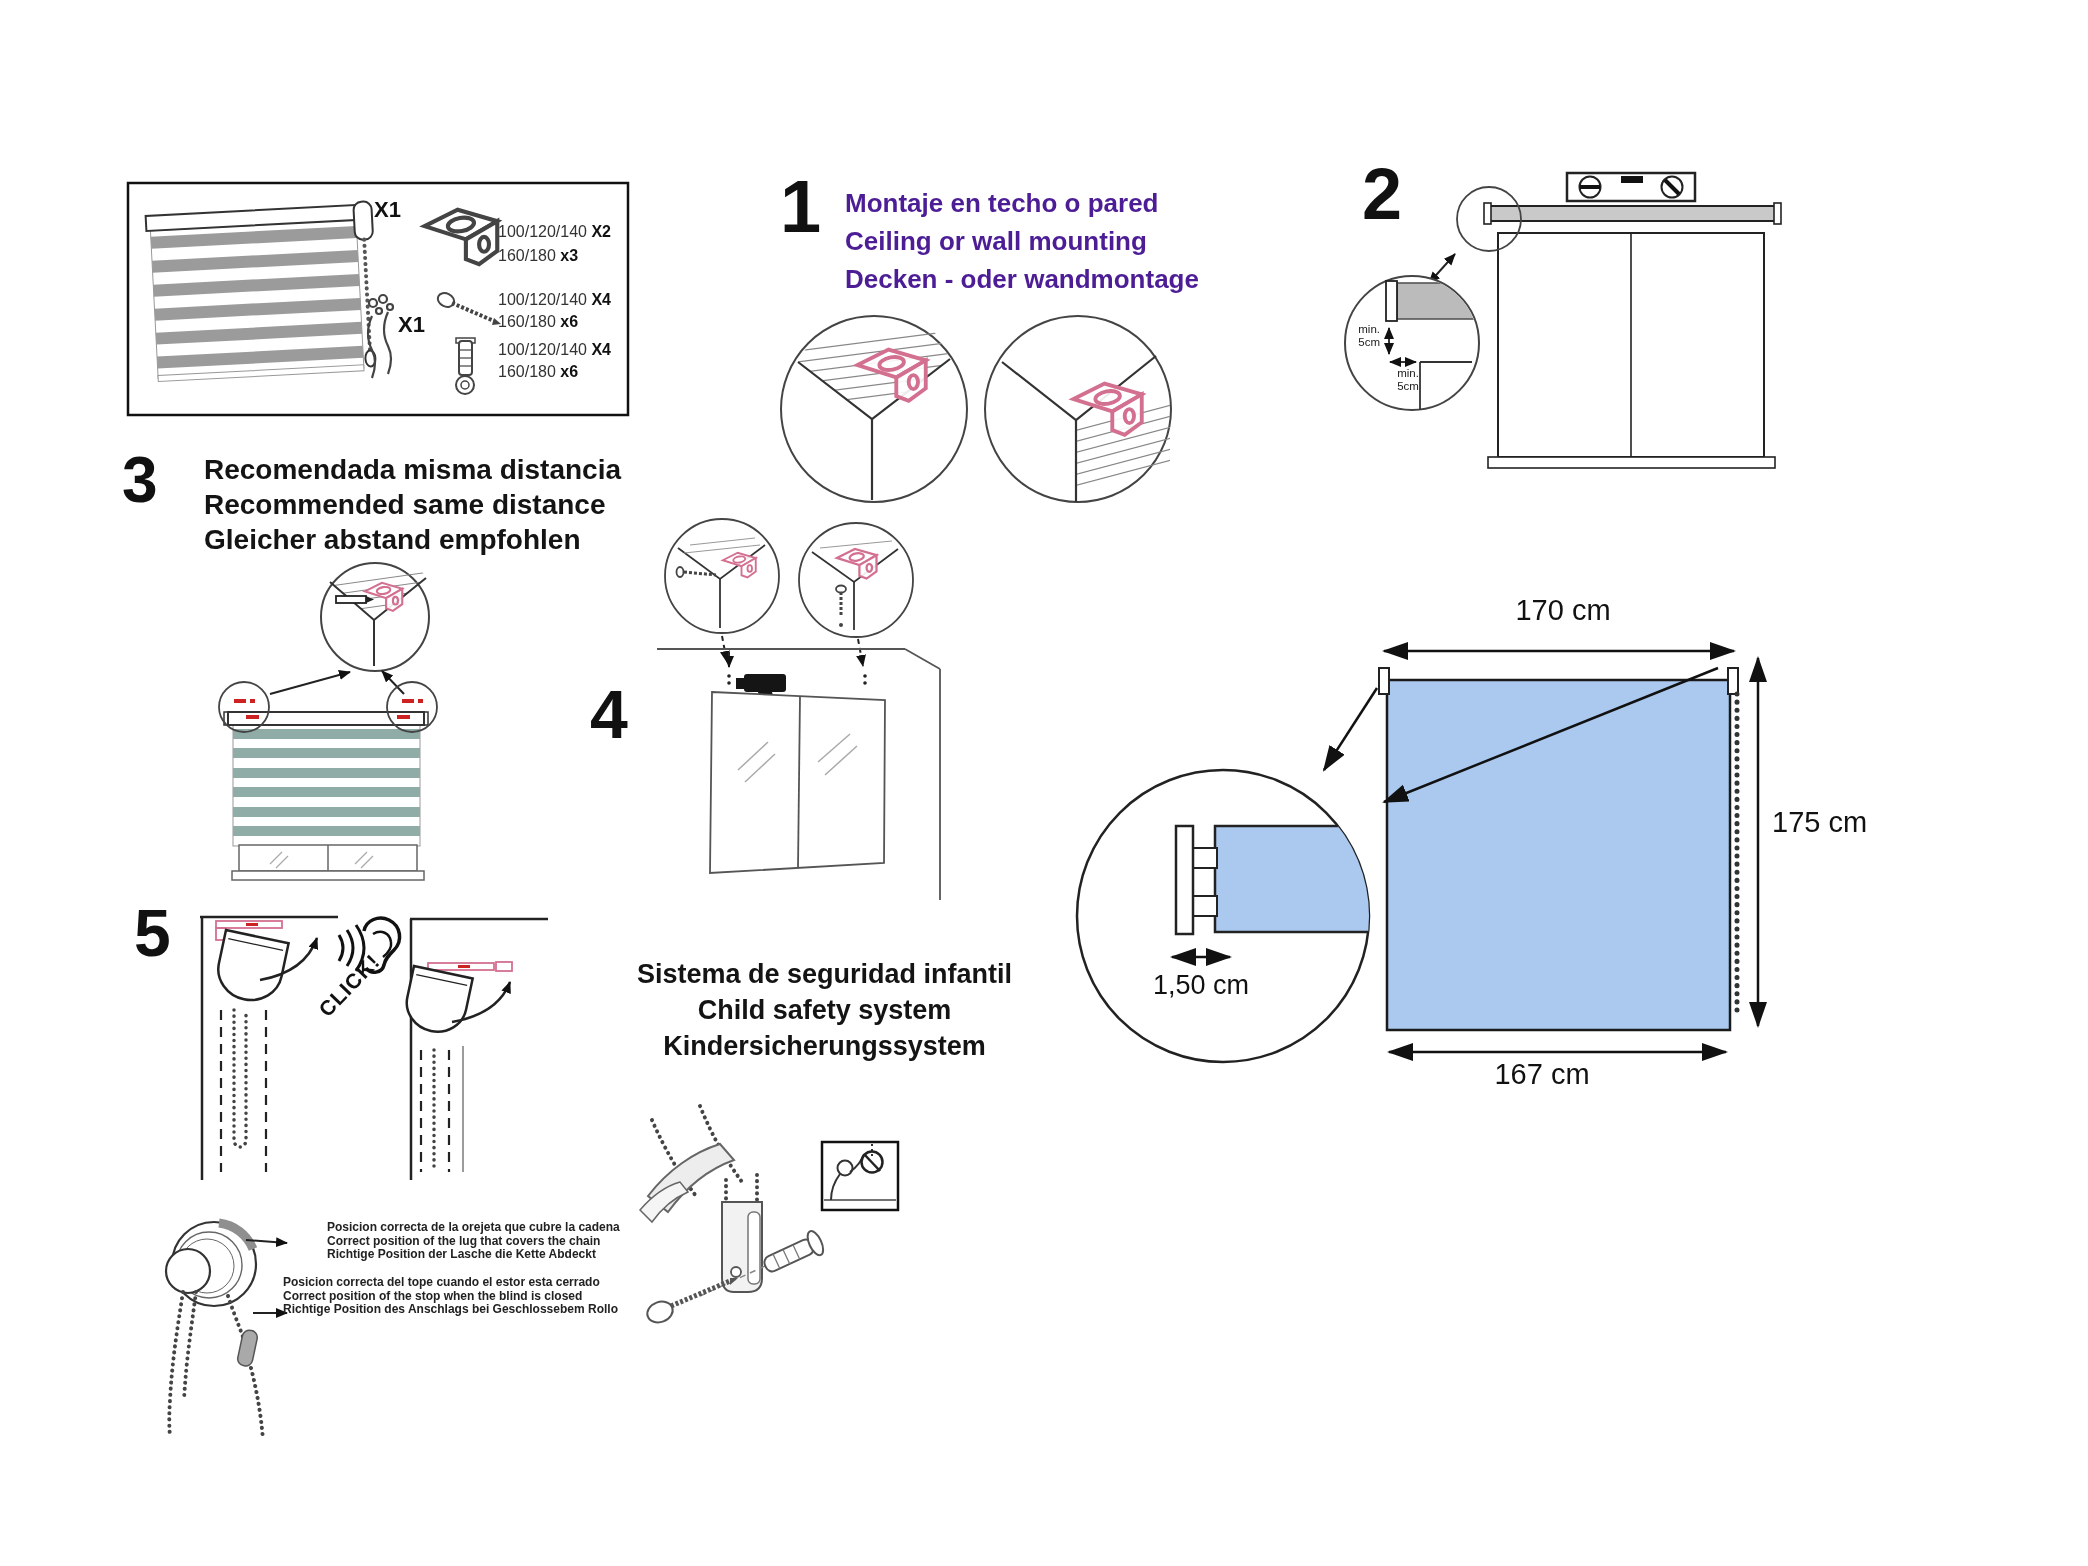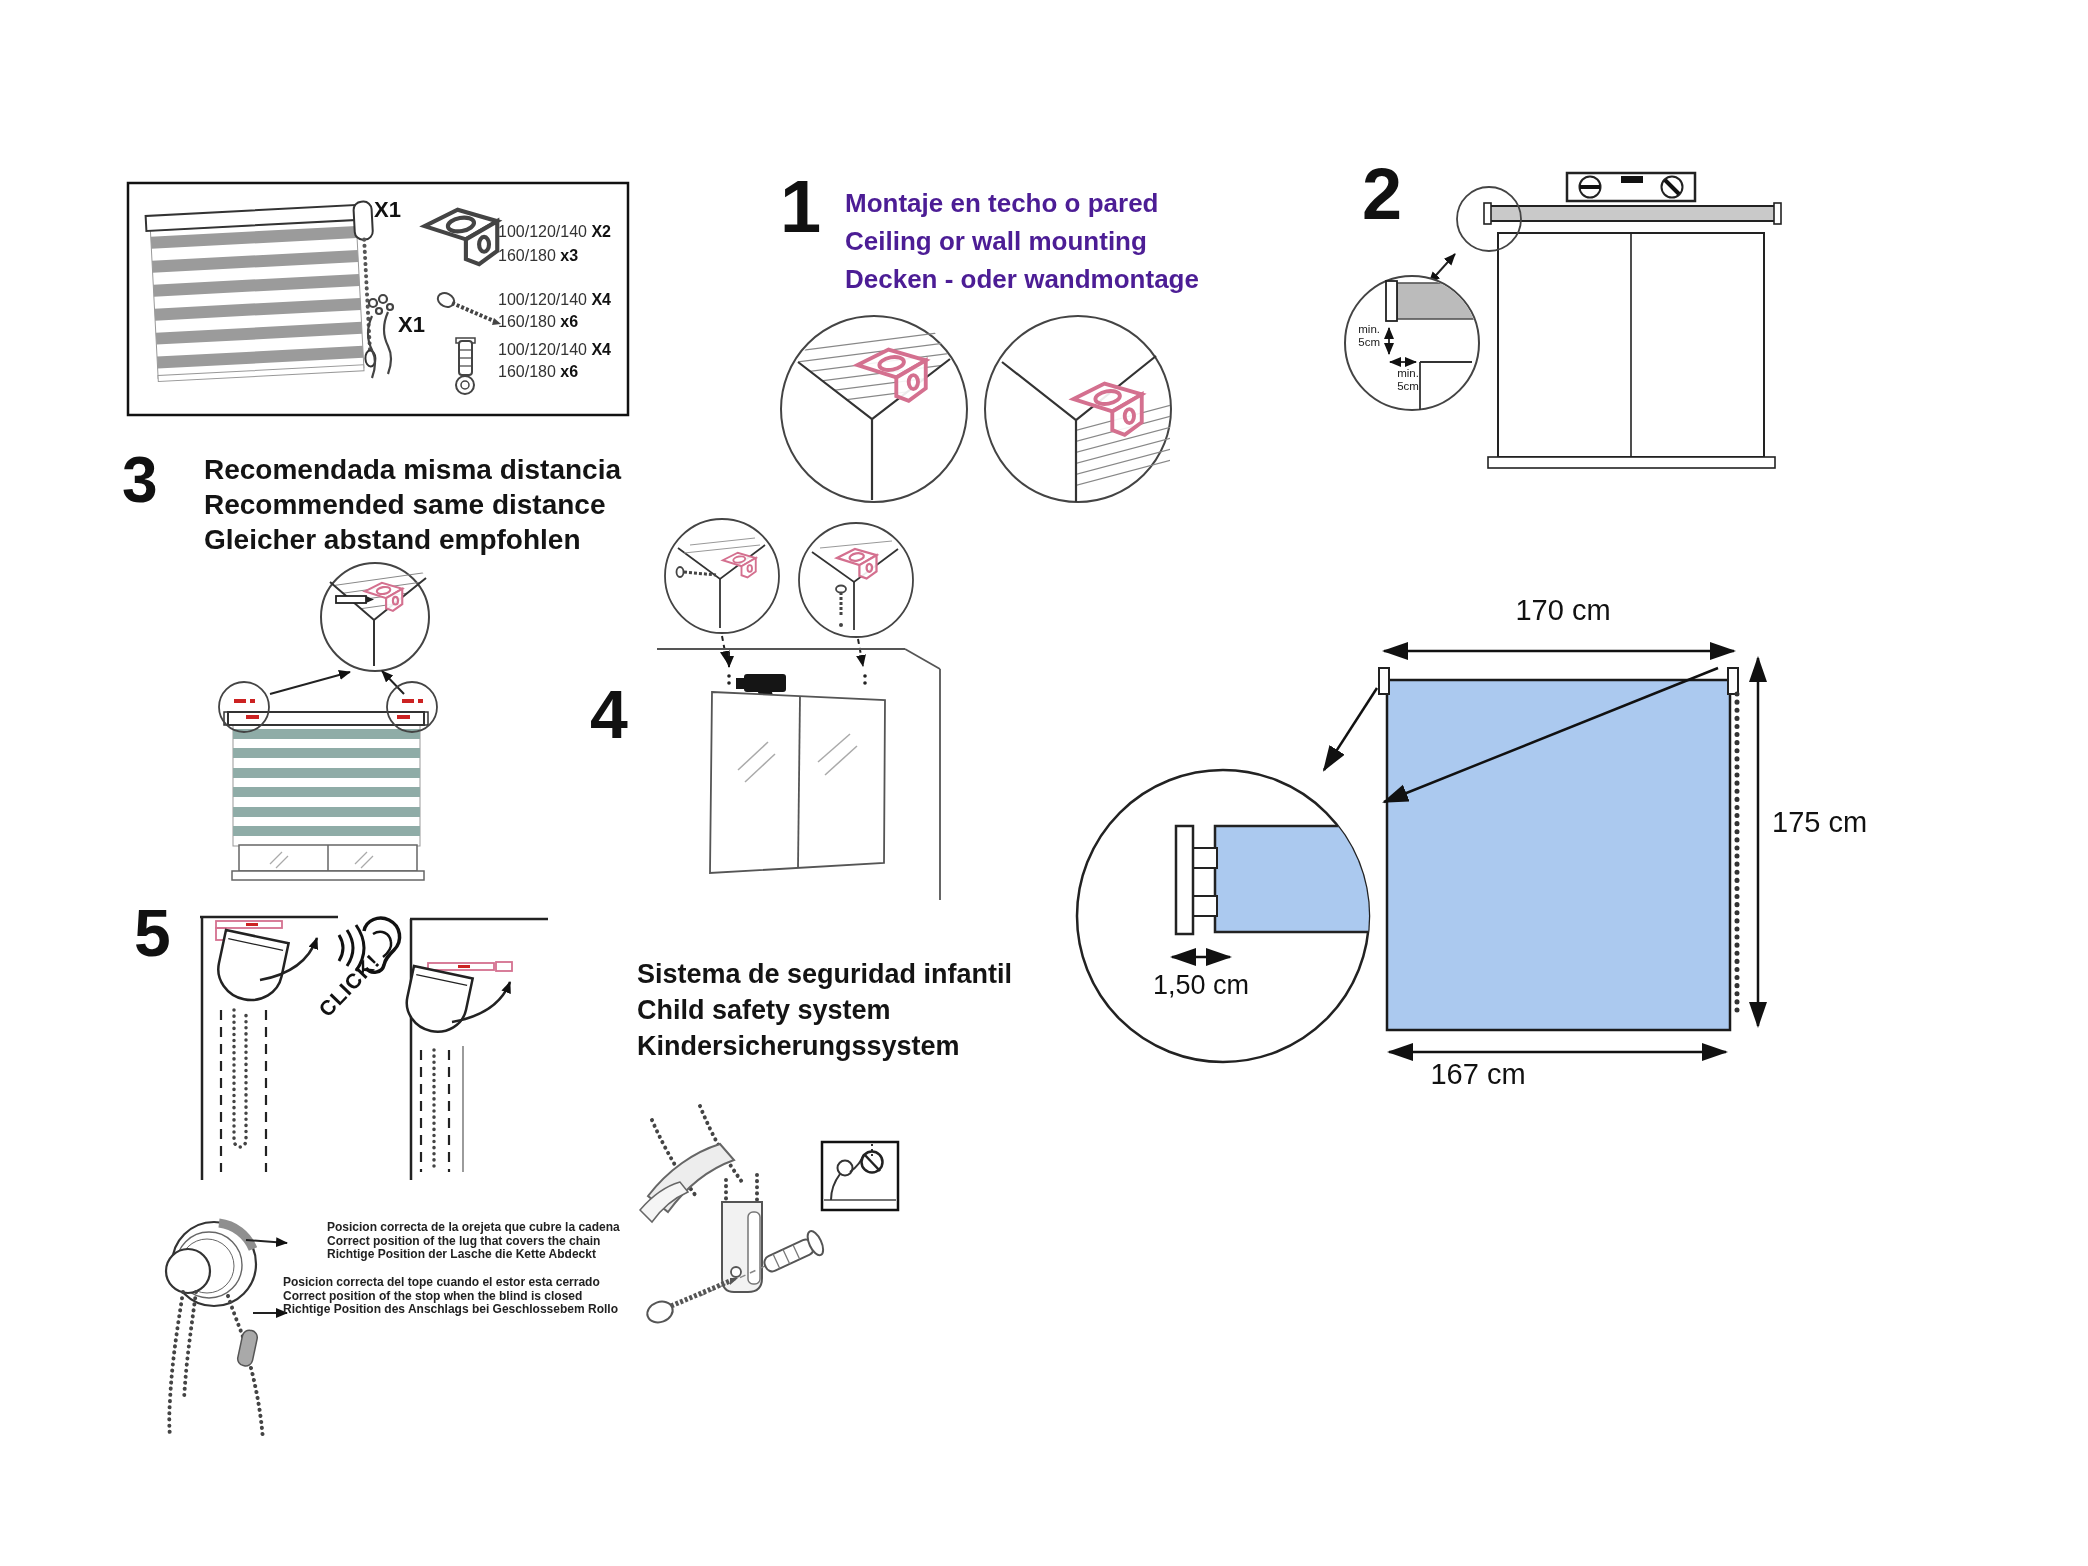--- a/index.html
+++ b/index.html
@@ -444,35 +444,35 @@
 
 <div class="abs mini" style="left:1336px;top:323px;width:44px;text-align:right;">
   <div>min.</div>
   <div>5cm</div>
 </div>
 <div class="abs mini" style="left:1384px;top:367px;width:48px;text-align:center;">
   <div>min.</div>
   <div>5cm</div>
 </div>
 
-<div class="abs" style="left:637px;top:956px;">
+<div class="abs" style="left:637px;top:956px;text-align:center;">
   <div class="titlec">Sistema de seguridad infantil</div>
   <div class="titlec">Child safety system</div>
   <div class="titlec">Kindersicherungssystem</div>
 </div>
 
 <div class="abs" style="left:283px;top:1221px;margin-left:44px;">
   <div class="note">Posicion correcta de la orejeta que cubre la cadena</div>
   <div class="note">Correct position of the lug that covers the chain</div>
   <div class="note">Richtige Position der Lasche die Kette Abdeckt</div>
 </div>
 <div class="abs" style="left:283px;top:1276px;">
   <div class="note">Posicion correcta del tope cuando el estor esta cerrado</div>
   <div class="note">Correct position of the stop when the blind is closed</div>
   <div class="note">Richtige Position des Anschlags bei Geschlossebem Rollo</div>
 </div>
 
 <div class="abs dim" style="left:1488px;top:594px;width:150px;text-align:center;">170 cm</div>
 <div class="abs dim" style="left:1772px;top:806px;">175 cm</div>
-<div class="abs dim" style="left:1403px;top:1058px;width:150px;text-align:center;">167 cm</div>
+<div class="abs dim" style="left:1467px;top:1058px;width:150px;text-align:center;">167 cm</div>
 <div class="abs dim" style="left:1136px;top:970px;width:130px;text-align:center;font-size:27px;">1,50 cm</div>
 
 </div>
 
 </body></html>

